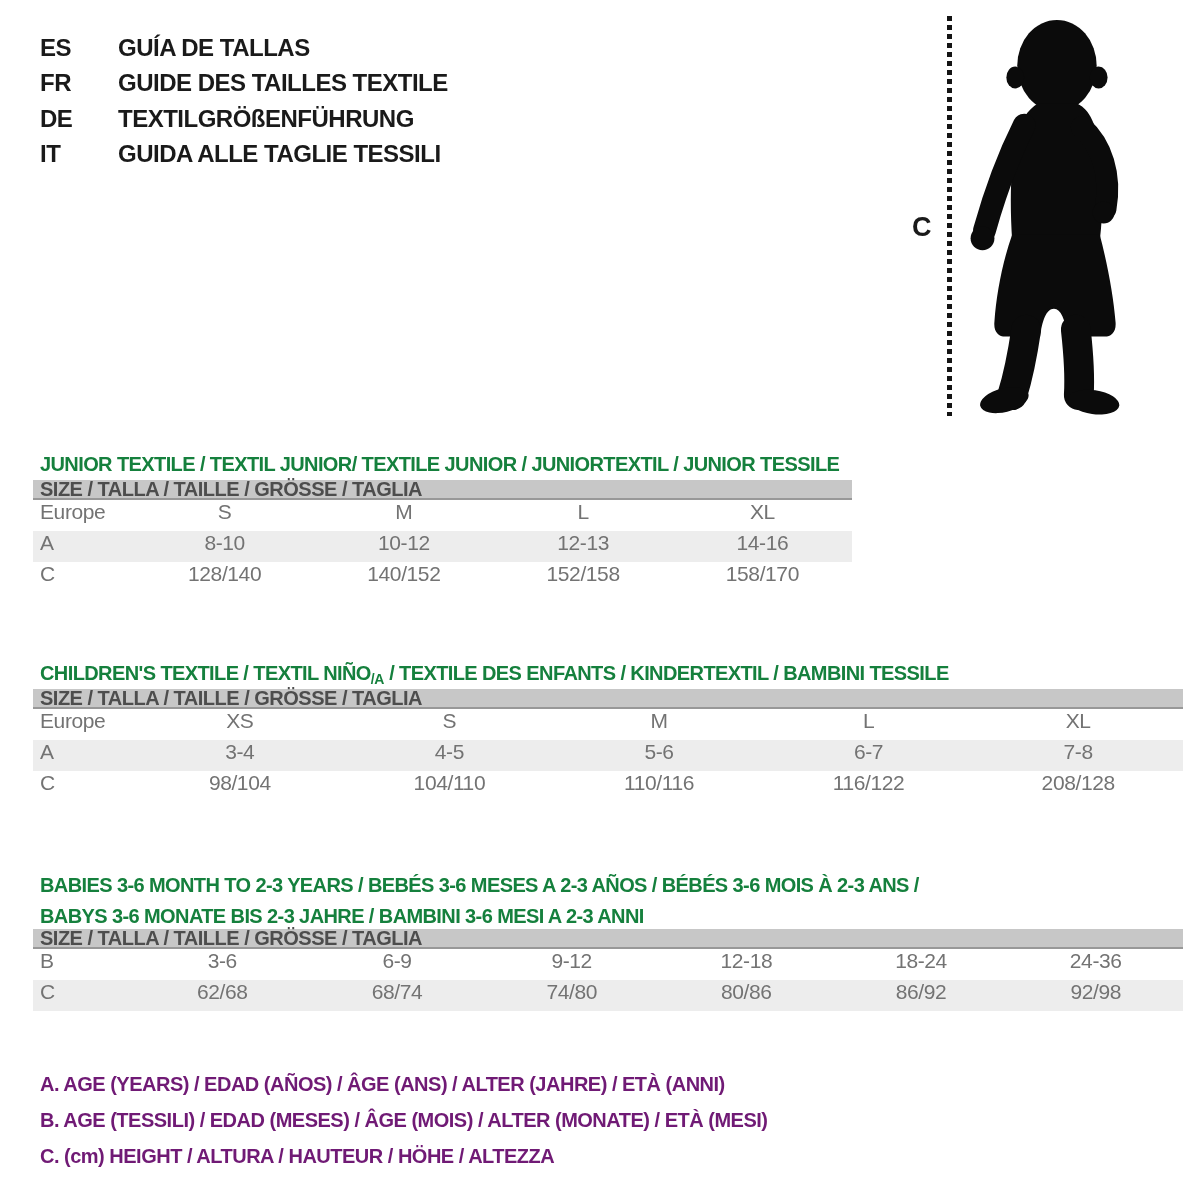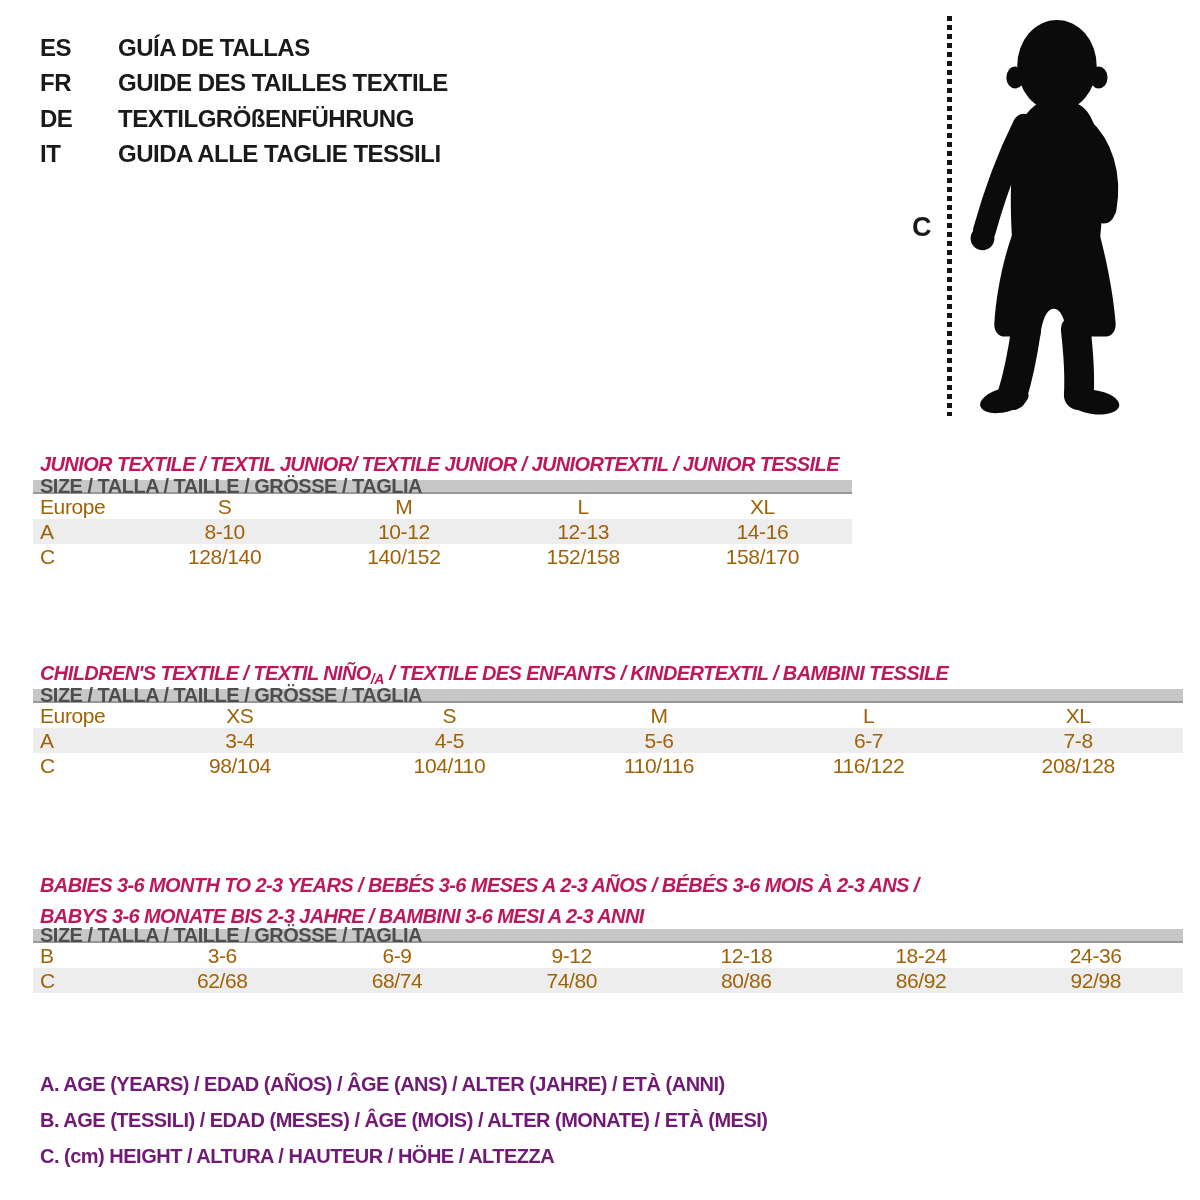--- a/index.html
+++ b/index.html
@@ -18,38 +18,38 @@
   .dash-line{
     position:absolute;left:947px;top:16px;width:5px;height:400px;
     background:repeating-linear-gradient(to bottom,#141414 0 5px,transparent 5px 9px);
   }
   .measure-label{position:absolute;left:912px;top:212px;font-size:27px;font-weight:700}
   .baby-figure{position:absolute;left:962px;top:14px;width:178px;height:402px}
 
   
   .section-title{
     position:absolute;left:40px;font-size:20px;font-weight:700;
-    letter-spacing:-0.6px;white-space:nowrap;color:#be185d;font-style:italic;
+    letter-spacing:-0.6px;white-space:nowrap;color:#15803d;
   }
   #junior-title{top:436px}
   #children-title{top:645px}
   #babies-title{top:853px;line-height:31px}
   .sub-a{font-size:14px;vertical-align:-4px;letter-spacing:-0.3px}
 
   
   .tbl{position:absolute;left:33px}
   #junior-table{top:480px;width:819px}
   #children-table{top:689px;width:1150px}
   #babies-table{top:929px;width:1150px}
   .size-bar{
-    height:14px;background:#c7c7c7;border-bottom:2px solid #989898;
+    height:20px;background:#c7c7c7;border-bottom:2px solid #989898;
     color:#4d4d4d;font-size:20px;font-weight:700;letter-spacing:-0.5px;
     display:flex;align-items:center;padding-left:7px;box-sizing:border-box;
   }
-  .trow{display:flex;height:25px;align-items:flex-end;font-size:21px;letter-spacing:-0.4px;color:#a16207}
+  .trow{display:flex;height:31px;align-items:flex-start;font-size:21px;letter-spacing:-0.4px;color:#737373}
   .trow.stripe{background:#ededed}
   .rlabel{width:102px;padding-left:7px;box-sizing:border-box;flex:none}
   .cell{flex:1;text-align:center}
 
   
   .footnotes{
     position:absolute;left:40px;top:1066px;
     font-size:20px;font-weight:700;letter-spacing:-0.5px;line-height:36px;color:#701a75;
   }
   .footnotes div{white-space:nowrap}

